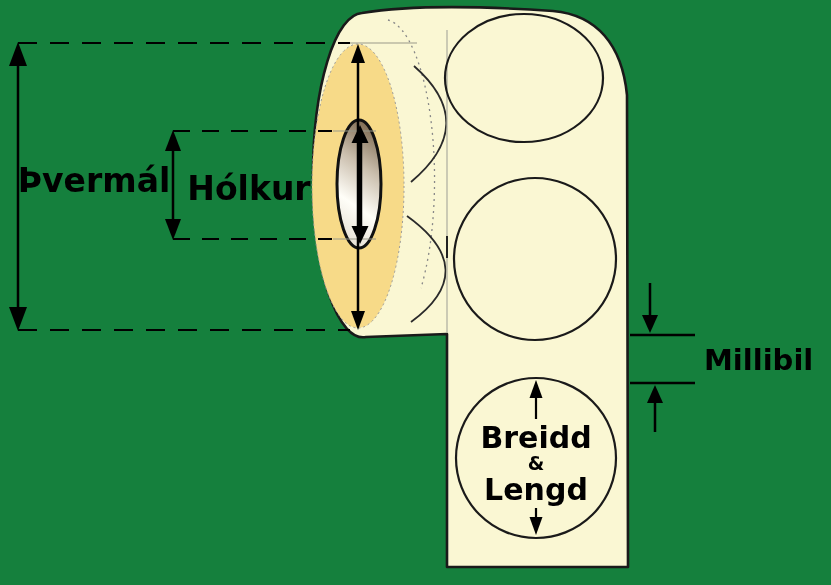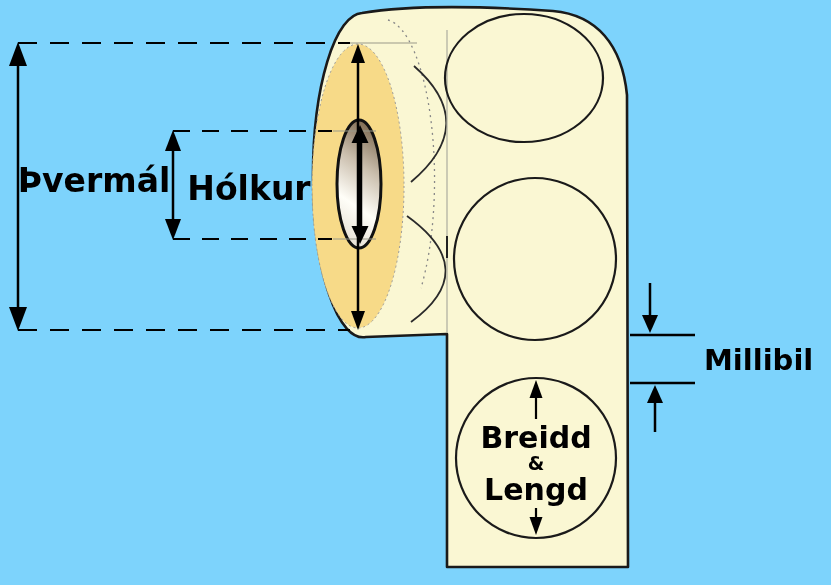--- a/index.html
+++ b/index.html
@@ -1,17 +1,17 @@
 <!DOCTYPE html>
 <html><head>
 <meta charset="utf-8">
 <style>
   html,body{margin:0;padding:0;background:#fff;}
   .canvas{
-    width:831px;height:585px;background:#7dd3fc;
+    width:831px;height:585px;background:#15803d;
     position:relative;overflow:hidden;
     font-family:"DejaVu Sans", sans-serif;
   }
   svg{display:block;}
   .dim-label{
     font-family:"DejaVu Sans", sans-serif;
     font-weight:bold;
     fill:#000000;
   }
   .lbl-big{font-size:33px;}

